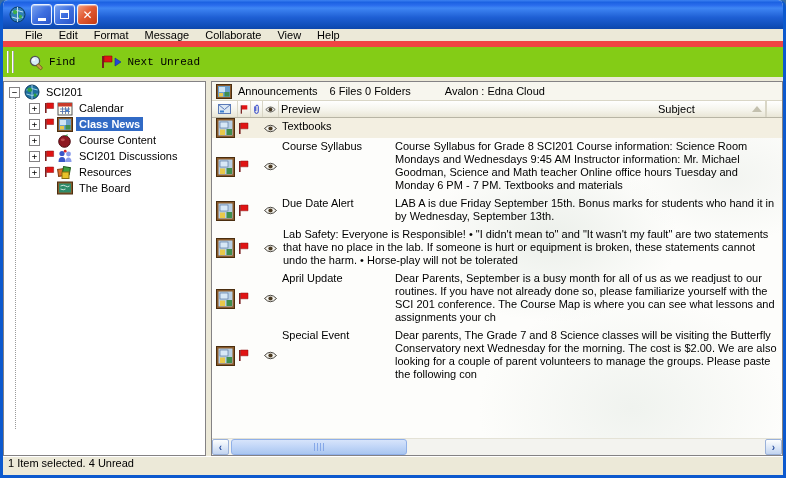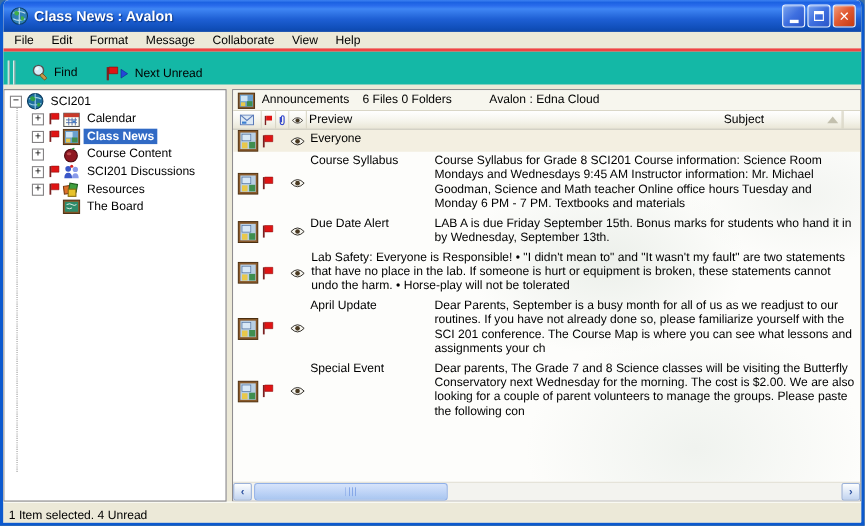--- a/index.html
+++ b/index.html
@@ -13,25 +13,25 @@
   .titletext{ color:#fff; font-weight:bold; font-size:13px; text-shadow:1px 1px 1px #0a3580; flex:1; white-space:nowrap; }
   .winbtns{ display:flex; gap:2px; }
   .winbtn{ width:21px; height:21px; border:1px solid #eaf2ff; border-radius:3px; display:flex; align-items:center; justify-content:center;
     background:linear-gradient(135deg,#7ba4ef 0%,#3e6fe0 50%,#2a55c8 100%); box-shadow:inset 0 1px 1px rgba(255,255,255,.5); }
   .winbtn.close{ background:linear-gradient(135deg,#f0a080 0%,#e25b33 45%,#c43a12 100%); }
   .glyph-min{ width:8px; height:3px; background:#fff; margin-top:9px; }
   .glyph-max{ width:9px; height:9px; border:1px solid #fff; border-top:3px solid #fff; }
   .glyph-close{ color:#fff; font-weight:bold; font-size:12px; line-height:12px; font-family:"DejaVu Sans",sans-serif; }
 
   
-  .menubar{ height:18px; flex:0 0 18px; display:flex; align-items:center; background:#ece9d8; padding-left:2px; border-bottom:3px solid #ef4444;text-align:center; }
+  .menubar{ height:18px; flex:0 0 18px; display:flex; align-items:center; background:#ece9d8; padding-left:14px; border-bottom:6px solid #ef4444;text-align:center; }
   .menu-item{ font-size:11px; color:#000; padding:2px 8px; cursor:default; }
 
   
-  .toolbar{ height:30px; flex:0 0 30px; display:flex; align-items:flex-end; background:#14b8a6; padding-left:4px; }
+  .toolbar{ height:30px; flex:0 0 30px; display:flex; align-items:center; background:#84cc16; padding-left:4px;font-family:Liberation Mono, monospace; }
   .grip{ width:7px; height:22px; margin-right:10px; border-left:2px ridge #fff; border-right:2px ridge #fff; }
   .tool{ display:flex; align-items:center; gap:4px; padding:3px 8px 3px 4px; border-radius:2px; }
   .tool span.lbl{ font-size:11px; color:#000; }
 
   
   .content{ flex:1 1 auto; display:flex; padding:4px 0 0 0; background:#ece9d8; min-height:0; }
   .treepanel{ flex:0 0 203px; background:#fff; border:1px solid #848284; overflow:hidden; position:relative; padding-top:2px; }
   .divider{ flex:0 0 5px; }
   .listpanel{ flex:1 1 auto; background:#fff; border:1px solid #848284; display:flex; flex-direction:column; min-width:0; }
 
@@ -81,36 +81,35 @@
   .hscroll{ flex:0 0 17px; background:#f3f3ef; position:relative; border-top:1px solid #e4e2d6; }
   .sb-btn{ position:absolute; top:0; width:17px; height:16px; border:1px solid #9ab1d9; border-radius:2px;
      background:linear-gradient(180deg,#fdfefe 0%,#dce7f7 55%,#c2d4f0 100%); display:flex; align-items:center; justify-content:center;
      color:#2b4f9e; font-size:10px; font-weight:bold; }
   .sb-left{ left:0; } .sb-right{ right:0; }
   .sb-thumb{ position:absolute; top:0; left:19px; width:176px; height:16px; border:1px solid #90b0e8; border-radius:3px;
      background:linear-gradient(180deg,#d7e4fb 0%,#c0d5f7 50%,#a9c6f0 100%); display:flex; align-items:center; justify-content:center; }
   .sb-grip{ width:11px; height:8px; background:repeating-linear-gradient(90deg,#86a8e8 0 1px,transparent 1px 3px); }
 
   
-  .statusbar{ flex:0 0 19px; background:#ece9d8; border-top:1px solid #fff; font-size:11px; color:#000; display:flex; align-items:flex-end; padding-left:5px; }
+  .statusbar{ flex:0 0 19px; background:#ece9d8; border-top:1px solid #fff; font-size:11px; color:#000; display:flex; align-items:flex-start; padding-left:5px; }
 
   svg{ display:block; }
 </style>
 </head>
 <body>
 
 <div class="window">
 
   <div class="titlebar">
     <svg class="title-icon" viewBox="0 0 17 17">
       <circle cx="8.5" cy="8.5" r="7.5" fill="#2f7fb6" stroke="#0c3c60"></circle>
       <path d="M3 6 q5 -3 11 0 M3 11 q5 3 11 0 M8.5 1 v15" stroke="#bfe0f0" fill="none" stroke-width="1"></path>
       <path d="M4 5 q2 -2 4 0 q1 2 -1 3 q-3 1 -3 -3 M10 9 q3 -1 3 2 q-1 3 -3 1 z" fill="#3fae49"></path>
     </svg>
-    <span class="titletext">Class News : Avalon</span>
     <div class="winbtns">
       <div class="winbtn">
           <span class="glyph-min"></span>
         </div>
       <div class="winbtn">
           <span class="glyph-max"></span>
         </div>
       <div class="winbtn close">
           <span class="glyph-close">✕</span>
         </div>
@@ -342,21 +341,21 @@
                 <path d="M2.6 1 h7.4 v5.8 h-7.4 z" fill="#e01414" stroke="#8a0c0c" stroke-width=".5"></path>
               </svg>
             </div>
           <div class="c-clip"></div>
           <div class="c-eye">
               <svg width="15" height="9" viewBox="0 0 14 9">
                 <path d="M1 4.5 Q7 -2 13 4.5 Q7 11 1 4.5 Z" fill="#f6f5ef" stroke="#33302a" stroke-width=".9"></path>
                 <circle cx="7" cy="4.5" r="2.1" fill="#4a3a22"></circle>
               </svg>
             </div>
-          <div class="c-subject">Everyone</div>
+          <div class="c-subject">Textbooks</div>
         </div>
 
         <div class="msg-row">
           <div class="c-icon">
               <svg width="19" height="20" viewBox="0 0 19 20">
                 <rect x="0.5" y="0.5" width="18" height="19" fill="#8a5a2a" stroke="#4a2e10"></rect>
                 <rect x="2.5" y="2.5" width="14" height="15" fill="#b8cfe4"></rect>
                 <rect x="4" y="4" width="8" height="6" fill="#d8e8f6" stroke="#4a6a9a" stroke-width=".6"></rect>
                 <rect x="4" y="11.5" width="5" height="5.5" fill="#e8c84a"></rect>
                 <rect x="10.5" y="11" width="5.5" height="6" fill="#3f8e4f"></rect>

